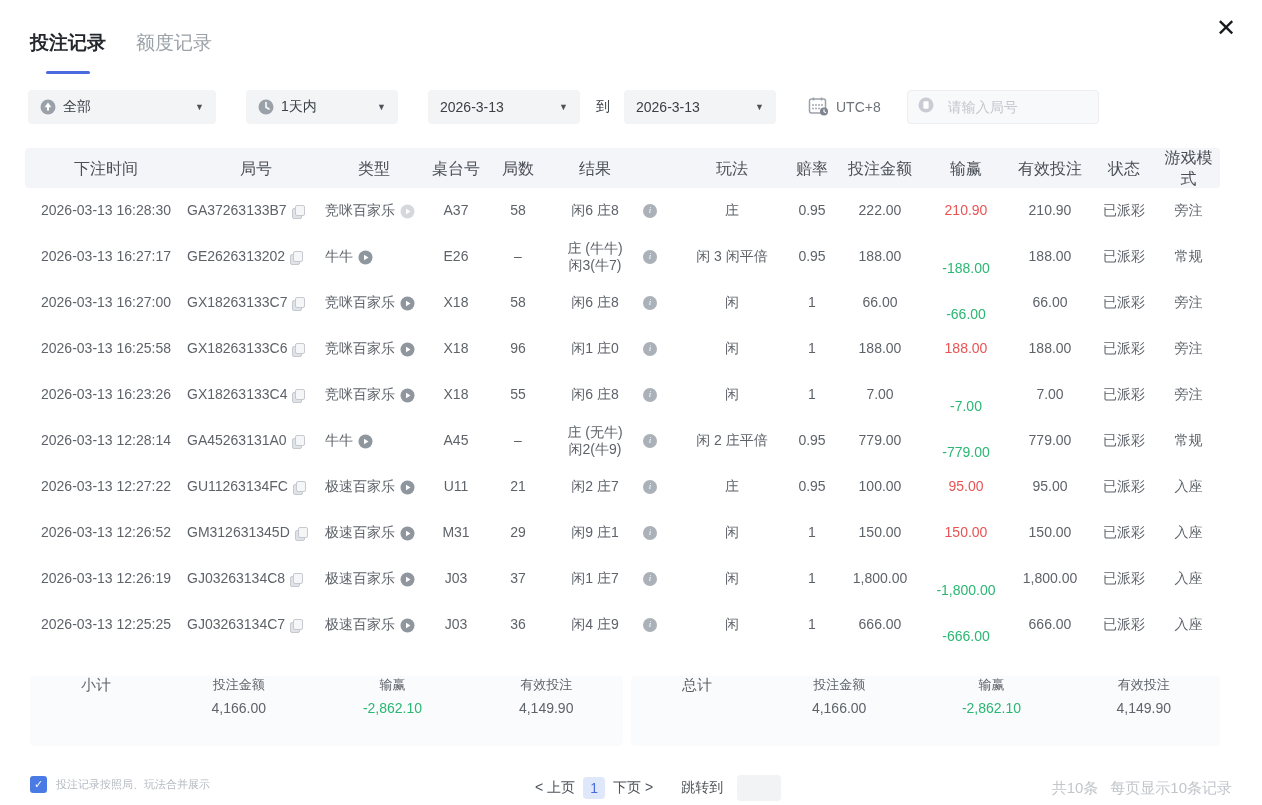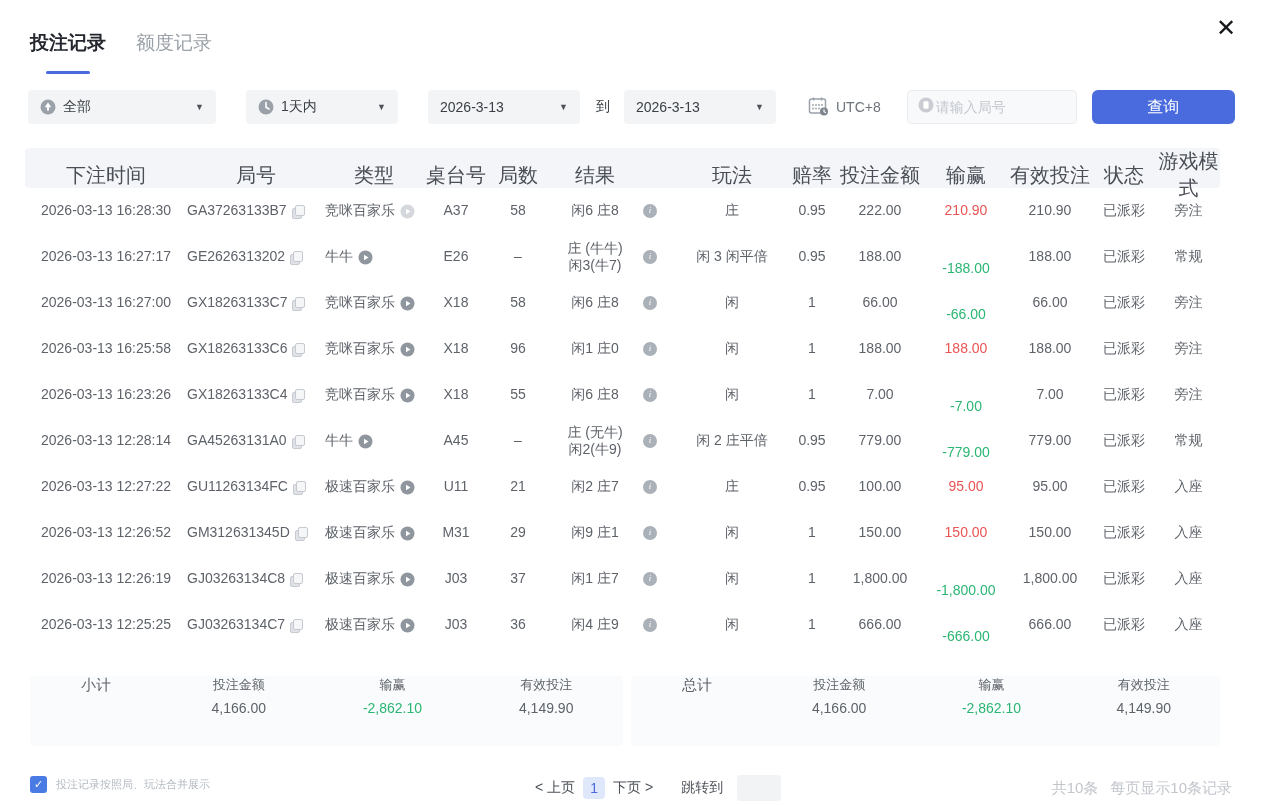--- a/index.html
+++ b/index.html
@@ -17,32 +17,32 @@
 
   
   .filters { position:absolute; top:90px; left:28px; right:0; height:34px; display:flex; align-items:center; }
   .pill { height:34px; background:#f3f4f6; border-radius:4px; display:flex; align-items:center;
           padding:0 12px; font-size:14px; color:#3b4046; position:relative; cursor:pointer; }
   .pill .caret { margin-left:auto; font-size:9px; color:#4d5258; padding-left:10px; }
   .pill .picon { display:inline-flex; margin-right:7px; }
   .w188{width:188px} .w152{width:152px}
   .to-label { font-size:14px; color:#3b4046; margin:0 14px 0 16px; }
   .utc { display:flex; align-items:center; margin-left:32px; color:#6d737a; font-size:14px; gap:7px; }
-  .search-box { margin-left:26px; width:170px; height:34px; background:#f8f9fb; border:1px solid #ededf0;
-                border-radius:4px; display:flex; align-items:center; padding:0 10px; gap:2px; }
+  .search-box { margin-left:26px; width:192px; height:34px; background:#f8f9fb; border:1px solid #ededf0;
+                border-radius:4px; display:flex; align-items:center; padding:0 10px; gap:14px; }
   .search-box input { border:none; outline:none; background:transparent; font-size:14px; color:#3b4046; width:110px;
                       font-family:inherit; }
   .search-box input::placeholder { color:#c3c8ce; }
   .query-btn { margin-left:15px; width:143px; height:34px; background:var(--accent); color:#fff; border:none;
                border-radius:6px; font-size:16px; cursor:pointer; font-family:inherit; }
 
   
   .tgrid { display:grid; grid-template-columns:162px 138px 98px 66px 58px 96px 34px 110px 50px 86px 86px 82px 66px 63px; align-items:center; }
   .thead { position:absolute; top:148px; left:25px; width:1195px; height:40px; background:#f4f5f8; border-radius:4px;
-           font-size:20px; color:#4a4f57; }
+           font-size:16px; color:#4a4f57; }
   .thead .hcell { text-align:center; }
   .tbody { position:absolute; top:188px; left:25px; width:1195px; }
   .trow { height:46px; font-size:14px; color:#5e636a; }
   .cell { text-align:center; line-height:1.25; }
   .cell.flexc { display:flex; align-items:center; justify-content:flex-start; gap:5px; }
   .num-red { color:var(--win-red); }
   .num-green { color:var(--loss-green);margin-top:24px; }
 
   .copy-ic { position:relative; width:12px; height:13px; display:inline-block; }
   .copy-ic::before { content:""; position:absolute; left:0; top:3px; width:8px; height:9px;
@@ -143,21 +143,20 @@
     </div>
     <div class="search-box">
       <span>
         <svg width="16" height="16" viewBox="0 0 16 16">
             <circle cx="8" cy="8" r="7.5" fill="#c9cdd3"></circle>
             <rect x="5.4" y="4.2" width="5.2" height="7.6" rx="1.2" fill="#fff"></rect>
           </svg>
       </span>
       <input type="text" placeholder="请输入局号" style="">
     </div>
-    <button class="query-btn">查询</button>
   </div>
 
   <div class="thead tgrid" id="thead">
       <div class="hcell">下注时间</div>
       <div class="hcell">局号</div>
       <div class="hcell">类型</div>
       <div class="hcell">桌台号</div>
       <div class="hcell">局数</div>
       <div class="hcell">结果</div>
       <div class="hcell"></div>

